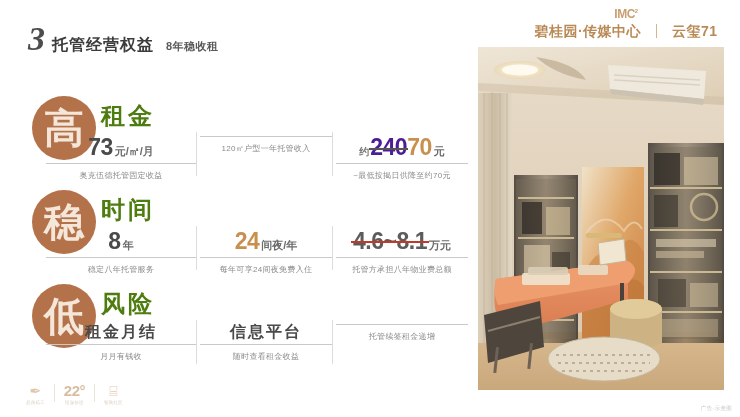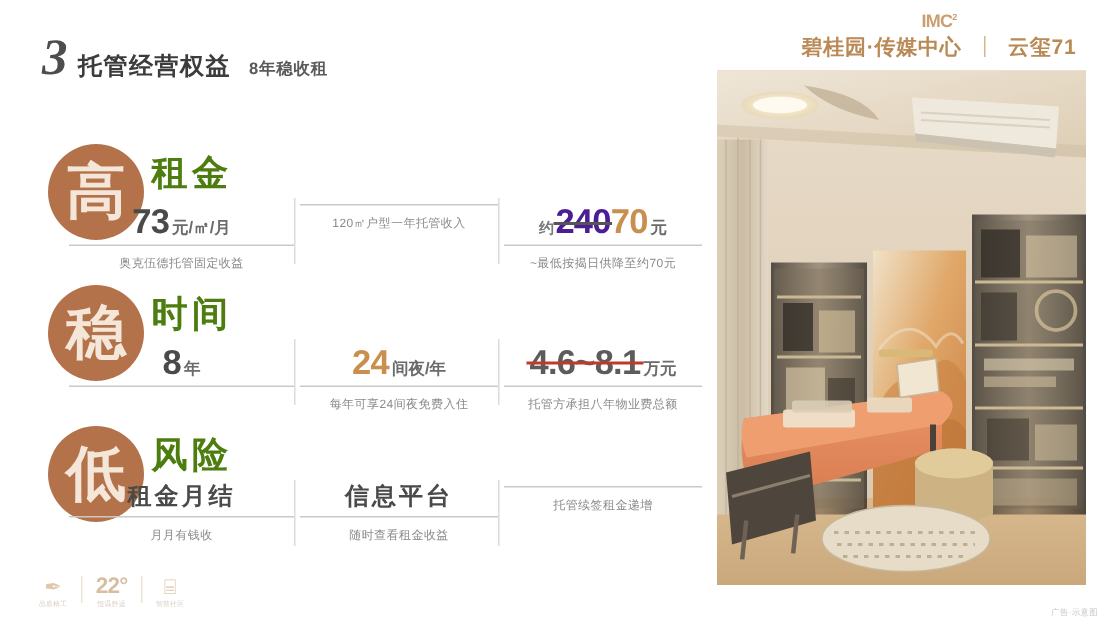--- a/index.html
+++ b/index.html
@@ -352,20 +352,21 @@
       <div class="badge">稳</div>
       <div class="badge-label">时间</div>
       <div class="vsep vsep-a"></div>
       <div class="vsep vsep-b"></div>
 
       <div class="col col-1">
         <div class="col-value">
           <span class="big-num">8</span><span class="unit">年</span>
         </div>
         <div class="col-rule"></div>
+        <div class="col-caption">稳定八年托管服务</div>
       </div>
 
       <div class="col col-2">
         <div class="col-value">
           <span class="big-num accent">24</span><span class="unit">间夜/年</span>
         </div>
         <div class="col-rule"></div>
         <div class="col-caption">每年可享24间夜免费入住</div>
       </div>
 

